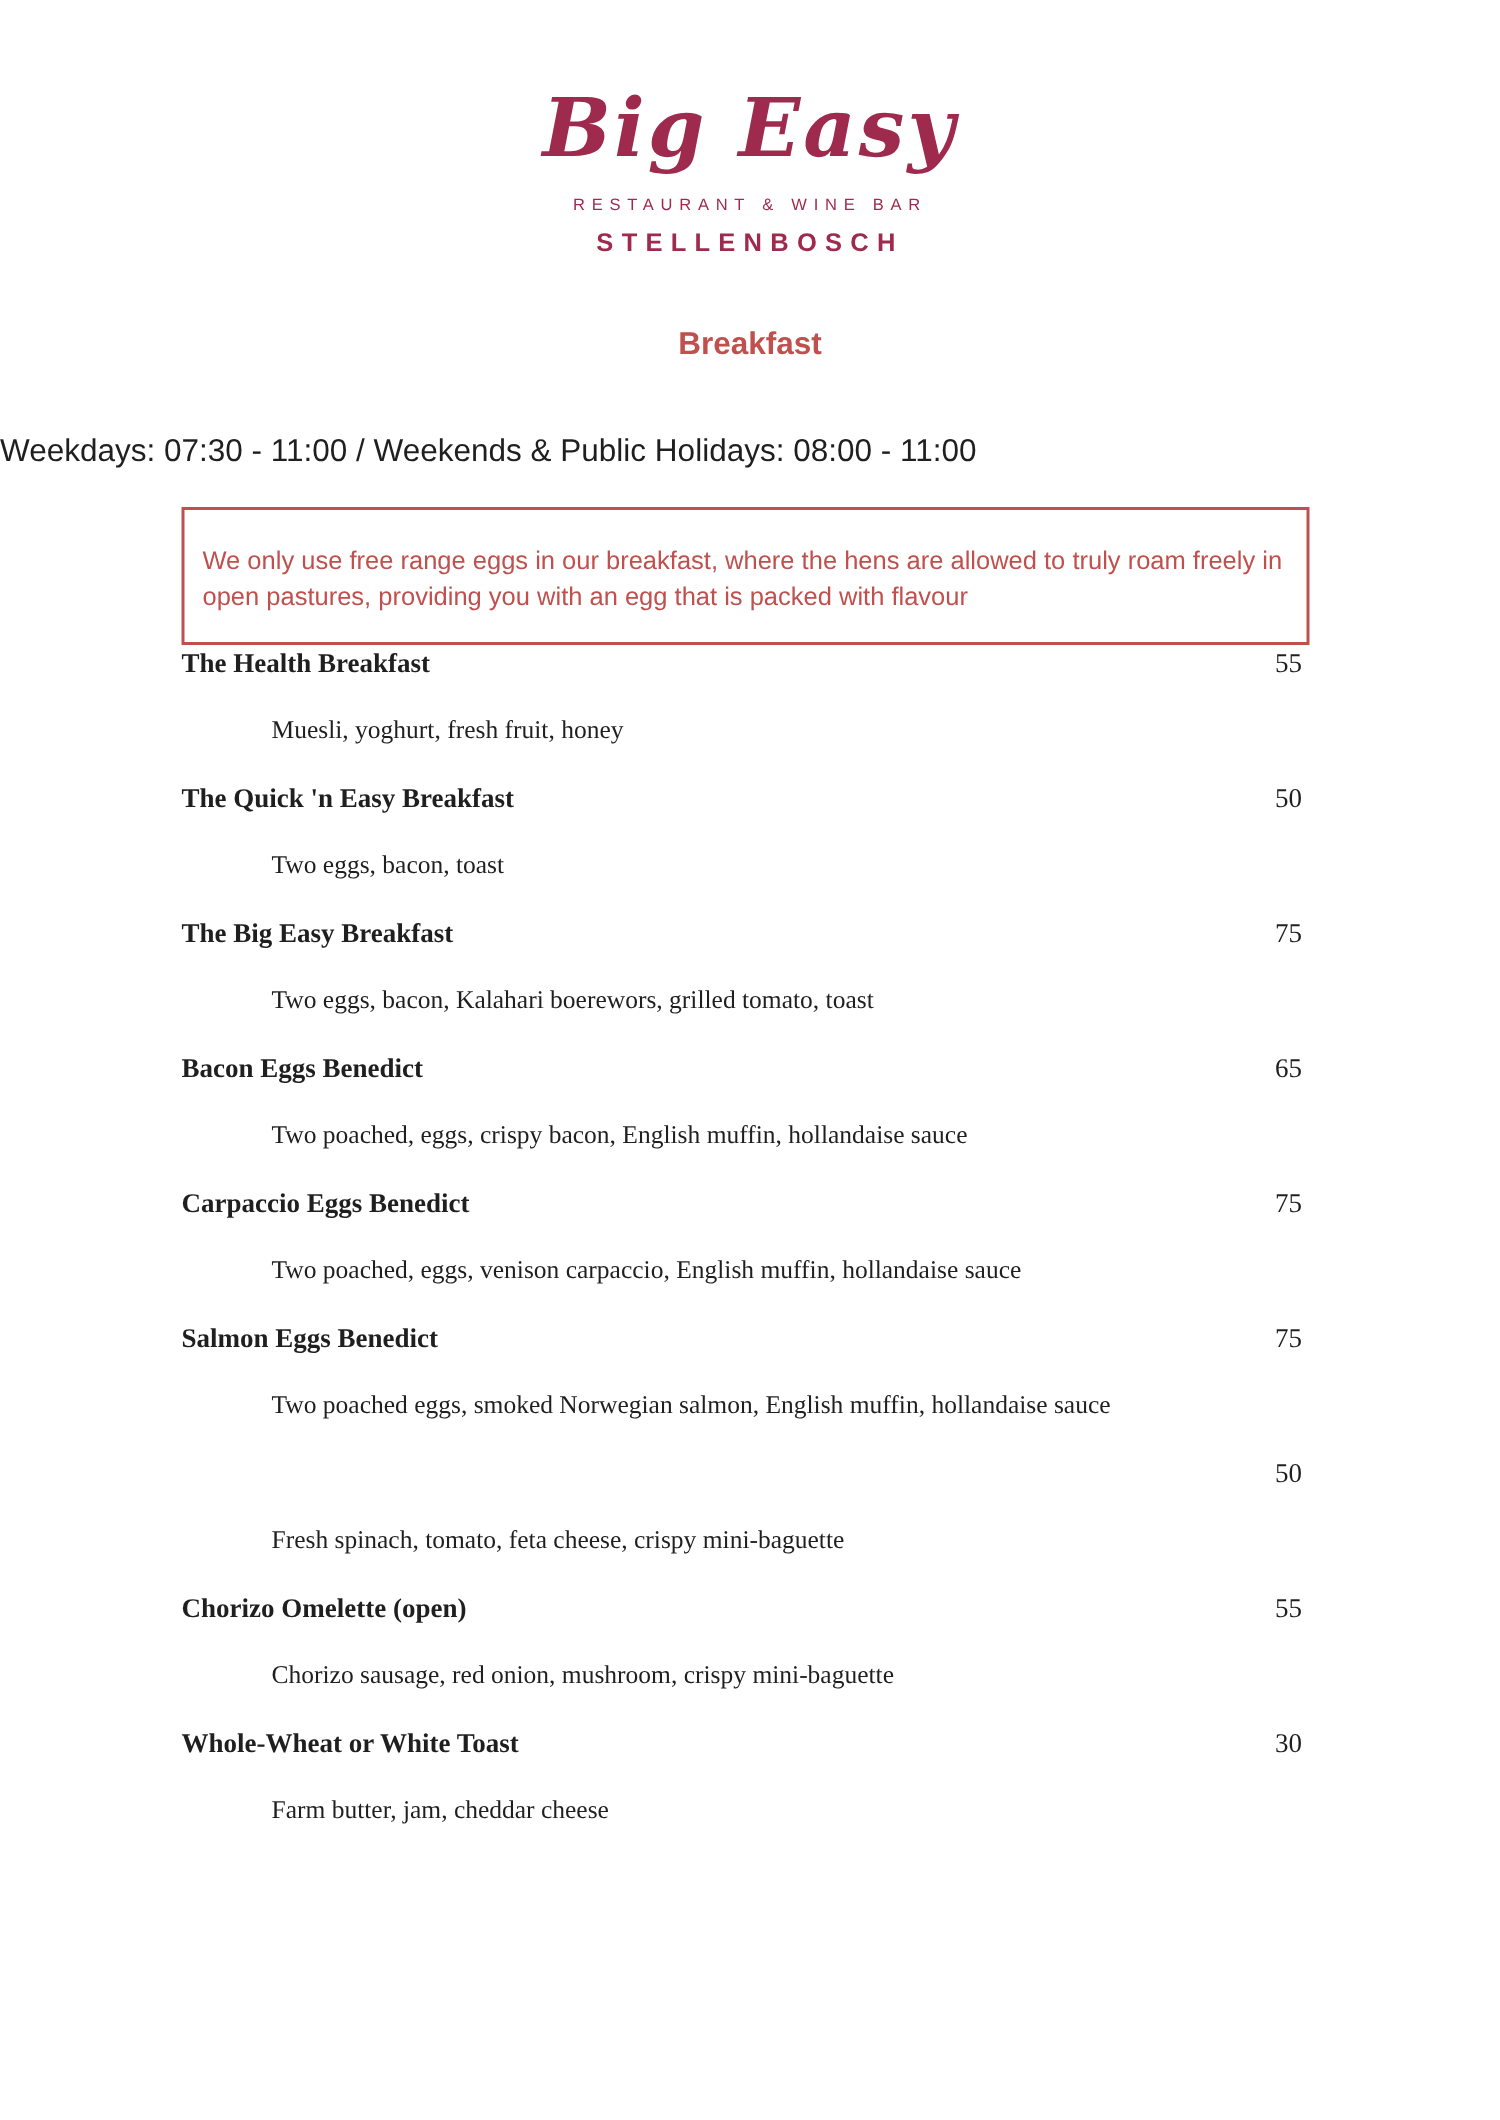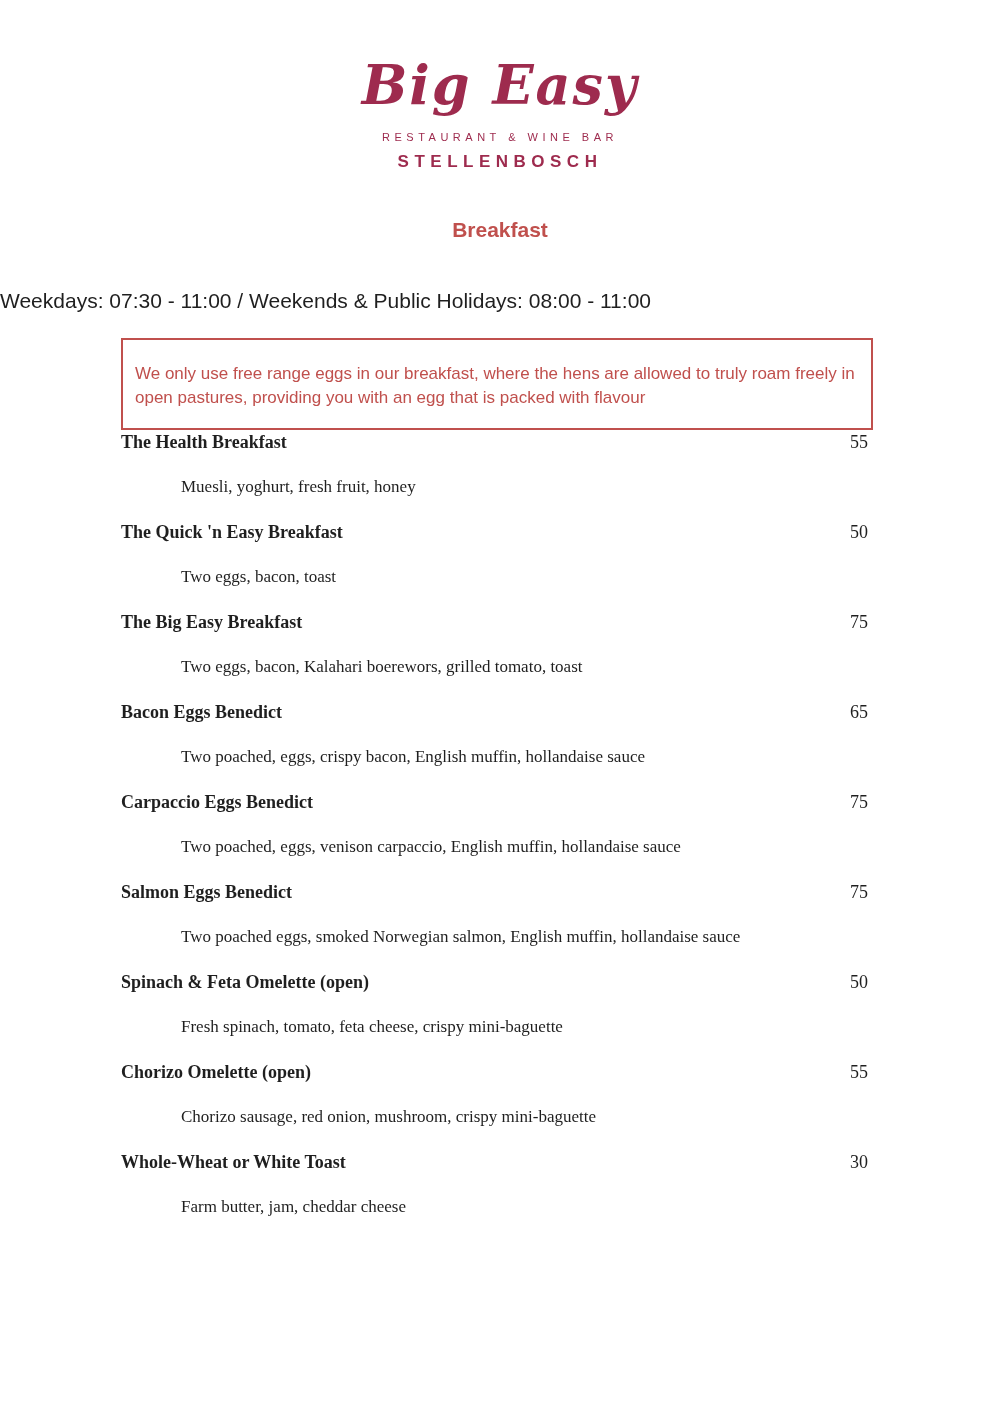--- a/index.html
+++ b/index.html
@@ -186,21 +186,20 @@
       <span class="item-desc">Two poached, eggs, venison carpaccio, English muffin, hollandaise sauce</span>
     </div>
 
     <div class="menu-item">
       <span class="item-name">Salmon Eggs Benedict</span>
       <span class="item-price">75</span>
       <span class="item-desc">Two poached eggs, smoked Norwegian salmon, English muffin, hollandaise sauce</span>
     </div>
 
     <div class="menu-item">
-      <span class="item-name">Spinach &amp; Feta Omelette (open)</span>
       <span class="item-price">50</span>
       <span class="item-desc">Fresh spinach, tomato, feta cheese, crispy mini-baguette</span>
     </div>
 
     <div class="menu-item">
       <span class="item-name">Chorizo Omelette (open)</span>
       <span class="item-price">55</span>
       <span class="item-desc">Chorizo sausage, red onion, mushroom, crispy mini-baguette</span>
     </div>
 

